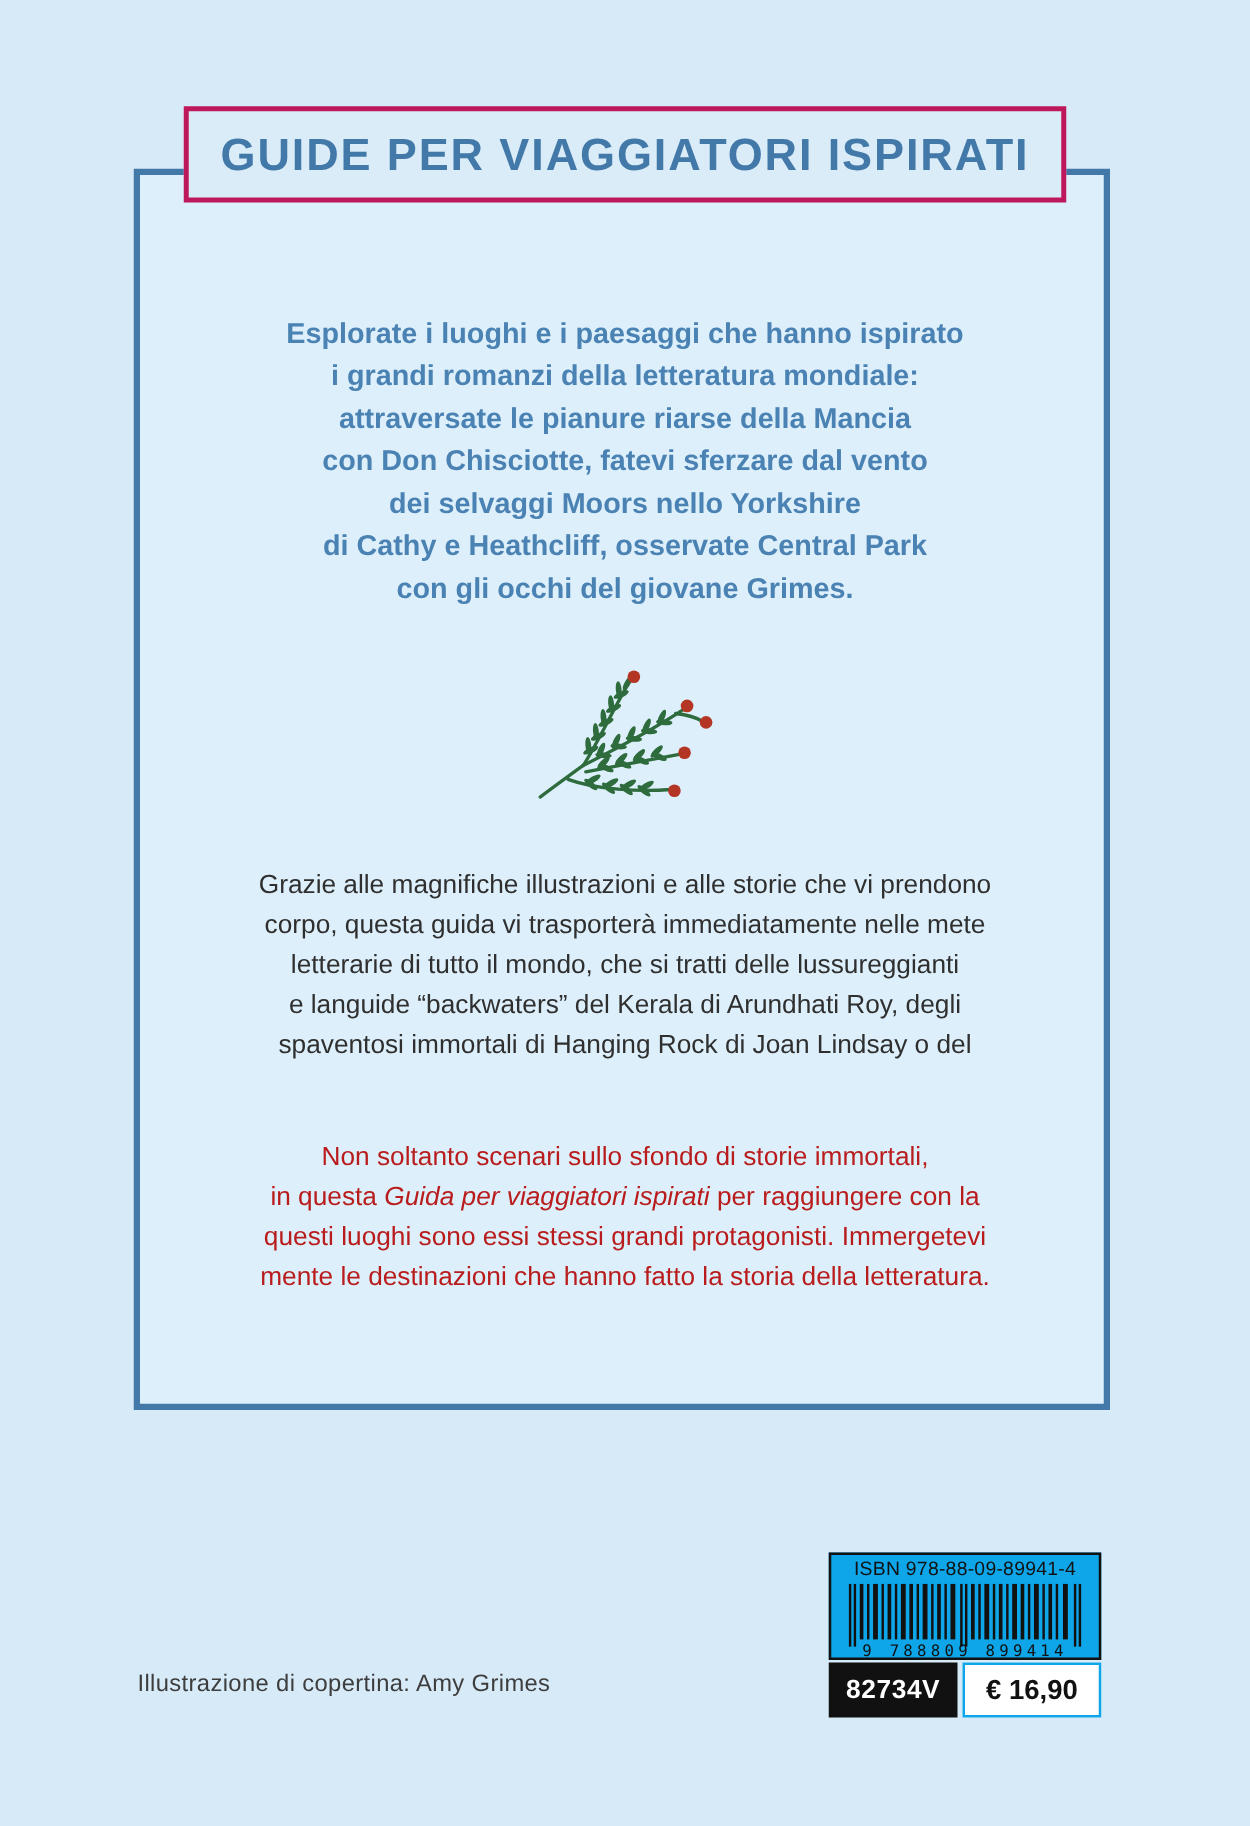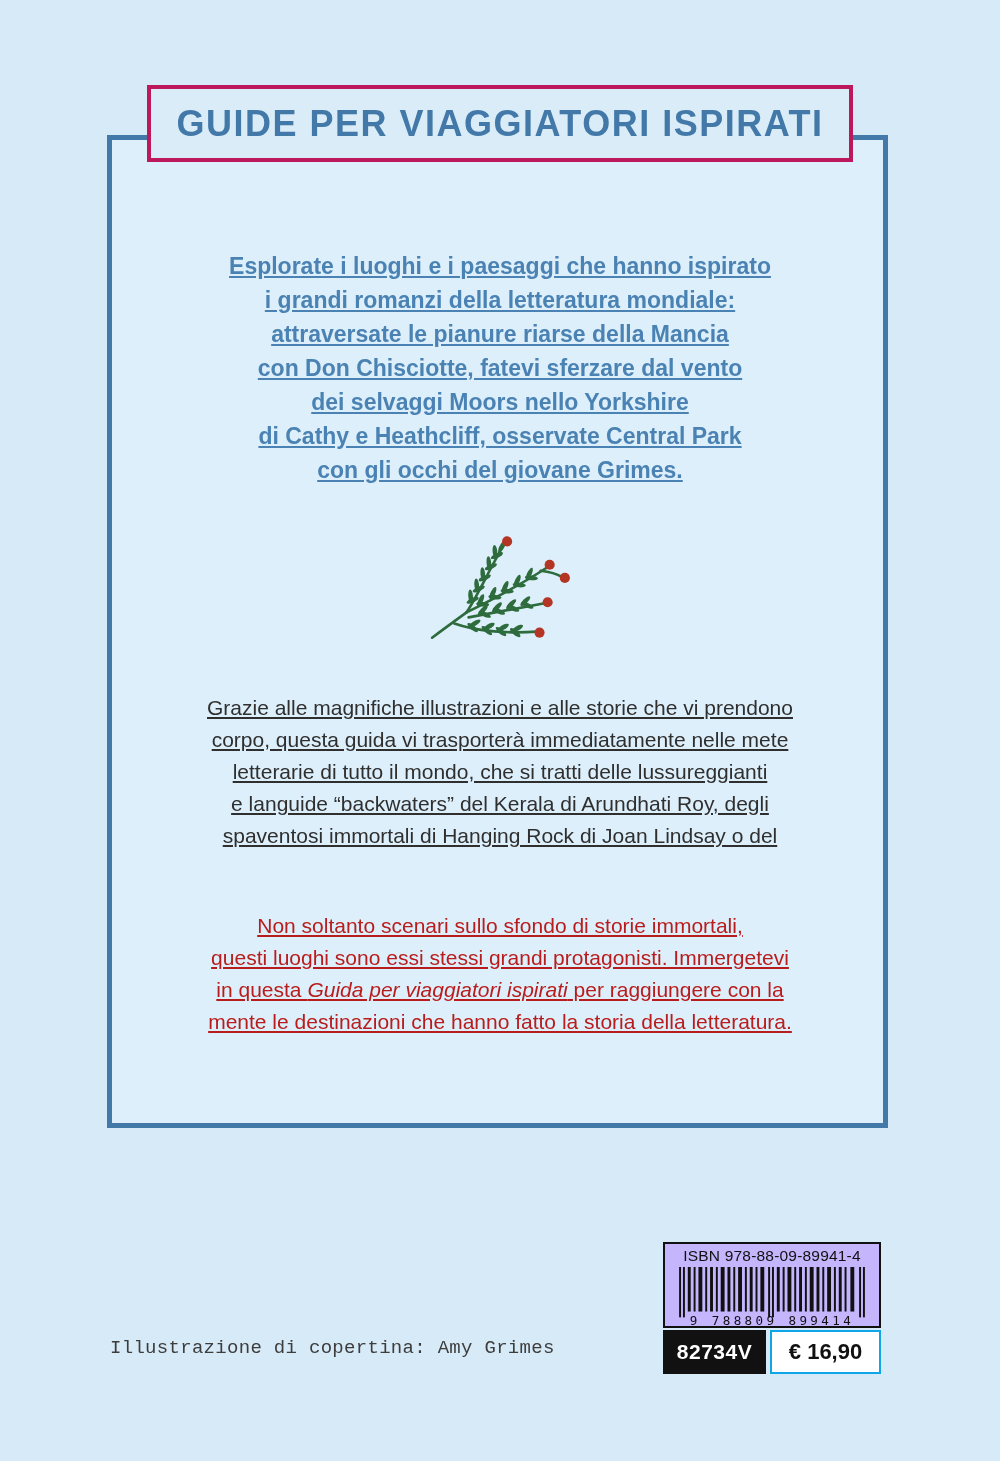--- a/index.html
+++ b/index.html
@@ -23,38 +23,38 @@
     position:absolute;left:147px;top:85px;width:706px;height:77px;
     border:4px solid #be185d;background:#d9ecf8;box-sizing:border-box;
     display:flex;align-items:center;justify-content:center;z-index:3;
   }
   .title-box .title{
     color:#4379a9;font-size:36px;font-weight:700;letter-spacing:1.5px;
     white-space:nowrap;
   }
 
   .centered-col{position:absolute;left:140px;width:720px;text-align:center;z-index:2;}
-  .line{white-space:nowrap;text-decoration:underline;}
+  .line{white-space:nowrap;}
 
   .intro{top:249px;color:#4a82b3;font-size:23px;font-weight:700;line-height:34px;}
   .descr{top:692px;color:#2f2f2f;font-size:21px;font-weight:400;line-height:32px;}
   .closing{top:910px;color:#b91c1c;font-size:21px;font-weight:400;line-height:32px;}
   .closing em{font-style:italic;}
 
   .branch{position:absolute;left:424px;top:526px;width:152px;height:120px;z-index:2;}
 
   .credit{
     position:absolute;left:110px;top:1337px;
-    color:#3d3d3d;font-size:19px;letter-spacing:0.3px;white-space:nowrap;font-family:Liberation Mono, monospace;
+    color:#3d3d3d;font-size:19px;letter-spacing:0.3px;white-space:nowrap;
   }
 
   
   .bc-box{position:absolute;left:663px;top:1242px;width:218px;z-index:2;}
   .bc-main{
-    background:#c4b5fd;border:2px solid #111;box-sizing:border-box;
+    background:#0ea5e9;border:2px solid #111;box-sizing:border-box;
     height:86px;text-align:center;padding-top:3px;
   }
   .bc-isbn{font-size:15.5px;color:#111;letter-spacing:0.2px;white-space:nowrap;}
   .bc-bars{display:block;margin:2px auto 0;width:198px;height:60px;}
   .bc-strip{display:flex;gap:4px;margin-top:2px;height:44px;}
   .bc-code{
     flex:0 0 103px;background:#111;color:#fff;font-weight:700;font-size:21px;
     display:flex;align-items:center;justify-content:center;letter-spacing:0.5px;
   }
   .bc-price{
@@ -144,22 +144,22 @@
   <div class="centered-col descr">
     <div class="line">Grazie alle magnifiche illustrazioni e alle storie che vi prendono</div>
     <div class="line">corpo, questa guida vi trasporterà immediatamente nelle mete</div>
     <div class="line">letterarie di tutto il mondo, che si tratti delle lussureggianti</div>
     <div class="line">e languide “backwaters” del Kerala di Arundhati Roy, degli</div>
     <div class="line">spaventosi immortali di Hanging Rock di Joan Lindsay o del</div>
   </div>
 
   <div class="centered-col closing">
     <div class="line">Non soltanto scenari sullo sfondo di storie immortali,</div>
+    <div class="line"><span>in questa </span><em>Guida per viaggiatori ispirati</em><span> per raggiungere con la</span></div>
     <div class="line">questi luoghi sono essi stessi grandi protagonisti. Immergetevi</div>
-    <div class="line"><span>in questa </span><em>Guida per viaggiatori ispirati</em><span> per raggiungere con la</span></div>
     <div class="line">mente le destinazioni che hanno fatto la storia della letteratura.</div>
   </div>
 
   <div class="credit">Illustrazione di copertina: Amy Grimes</div>
 
   <div class="bc-box">
     <div class="bc-main">
       <div class="bc-isbn">ISBN 978-88-09-89941-4</div>
       <svg class="bc-bars" viewBox="0 0 196 62" aria-hidden="true">
         <g fill="#111">

